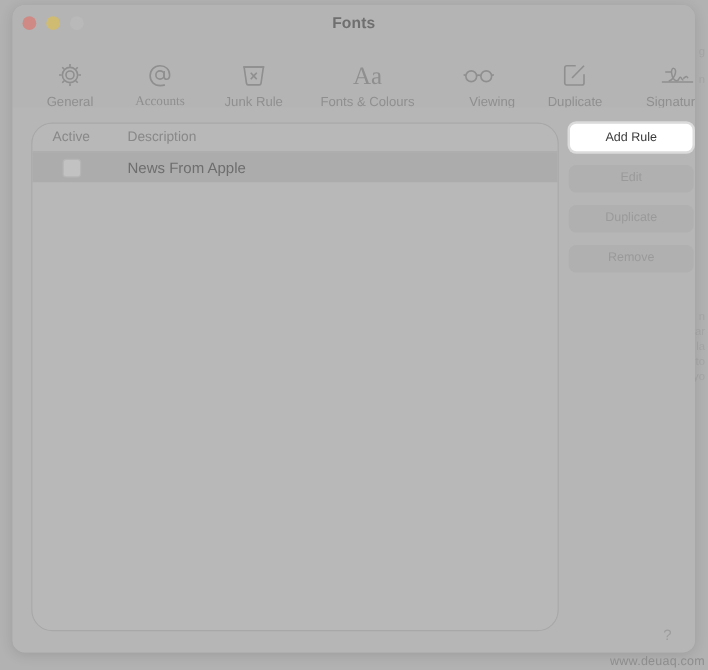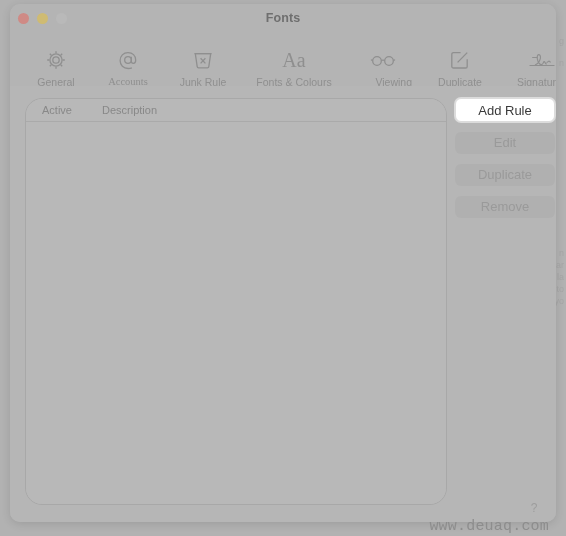--- a/index.html
+++ b/index.html
@@ -183,21 +183,21 @@
     left: 445px;
     top: 12px;
     width: 100px;
   }
   .btn {
     display: block;
     width: 100px;
     height: 22px;
     margin-bottom: 10px;
     border-radius: 6px;
-    font-size: 13px;
+    font-size: 10px;
     line-height: 22px;
     text-align: center;
     box-sizing: border-box;
     border: none;
     background: #b0b0b0;
     color: #9a9a9a;
     font-family: "Liberation Sans", sans-serif;
     padding: 0;
   }
   .btn.primary {
@@ -220,25 +220,25 @@
     border-radius: 50%;
     font-size: 12px;
     line-height: 16px;
     text-align: center;
     color: #9d9d9d;
   }
 
   
   .watermark {
     position: absolute;
-    right: 17px;
+    right: 2px;
     bottom: 1px;
-    font-size: 15px;
+    font-size: 10px;
     color: #8d8d8d;
-    font-family: Liberation Mono, monospace;
+    font-family: Liberation Sans, sans-serif;
     letter-spacing: .2px;
   }
 </style>
 </head>
 <body>
 
 <div id="root">
 
   <div>
     <span class="bg-frag" style="top:36px">g</span>
@@ -340,20 +340,26 @@
     </div>
 
     <div class="content">
 
       <div class="rules-list">
         <div class="list-head">
           <div class="col-active">Active</div>
           <div class="col-desc">Description</div>
         </div>
 
+        <div class="list-row">
+          <div class="row-check">
+            <span class="checkbox"></span>
+          </div>
+          <div class="row-desc">News From Apple</div>
+        </div>
 
         <div class="list-fill"></div>
       </div>
 
       <div class="side-buttons">
         <button class="btn primary">Add Rule</button>
         <button class="btn" disabled="">Edit</button>
         <button class="btn" disabled="">Duplicate</button>
         <button class="btn" disabled="">Remove</button>
       </div>

